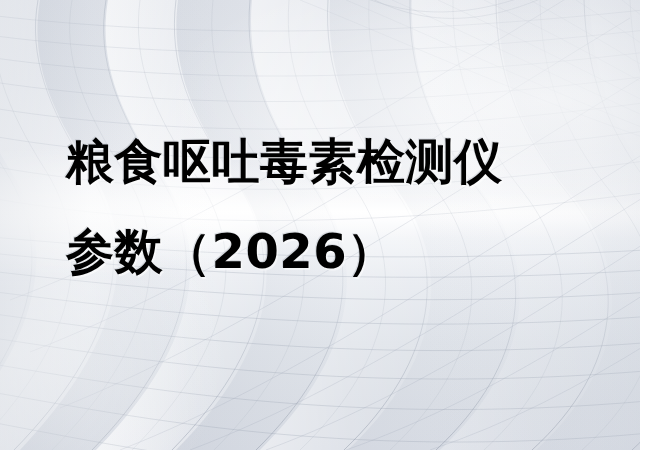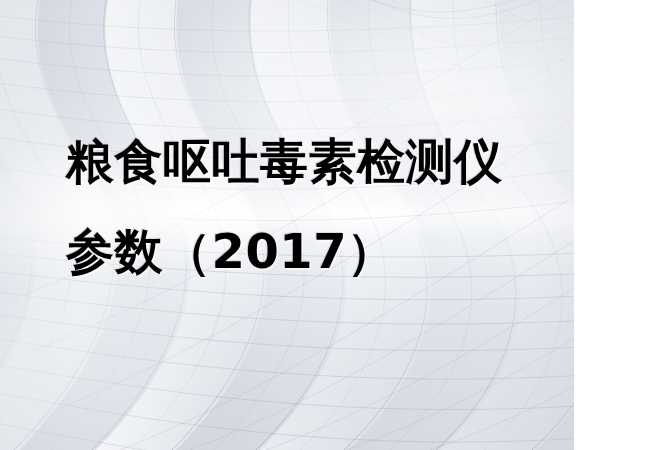--- a/index.html
+++ b/index.html
@@ -3,21 +3,21 @@
 <meta charset="utf-8">
 <style>
   html, body {
     margin: 0;
     padding: 0;
     background: #ffffff;
   }
 
   #banner {
     position: relative;
-    width: 574px;
+    width: 640px;
     height: 450px;
     overflow: hidden;
     background: #e4e7ec;
     font-family: "DejaVu Sans", "Liberation Sans", sans-serif;
   }
 
   
 
   .bg-svg {
     position: absolute;
@@ -213,16 +213,16 @@
       <path d="M 330 -28 C 400 26 470 34 560 -10"></path>
       <path d="M 300 -40 C 380 22 464 30 572 -24"></path>
     </g>
   </svg>
 
   <div class="bg-radial"></div>
   <div class="bg-vignette"></div>
 
   <div class="title-block">
     <div class="title-line">粮食呕吐毒素检测仪</div>
-    <div class="title-line">参数（2017）</div>
+    <div class="title-line">参数（2026）</div>
   </div>
 
 </div>
 
 </body></html>

